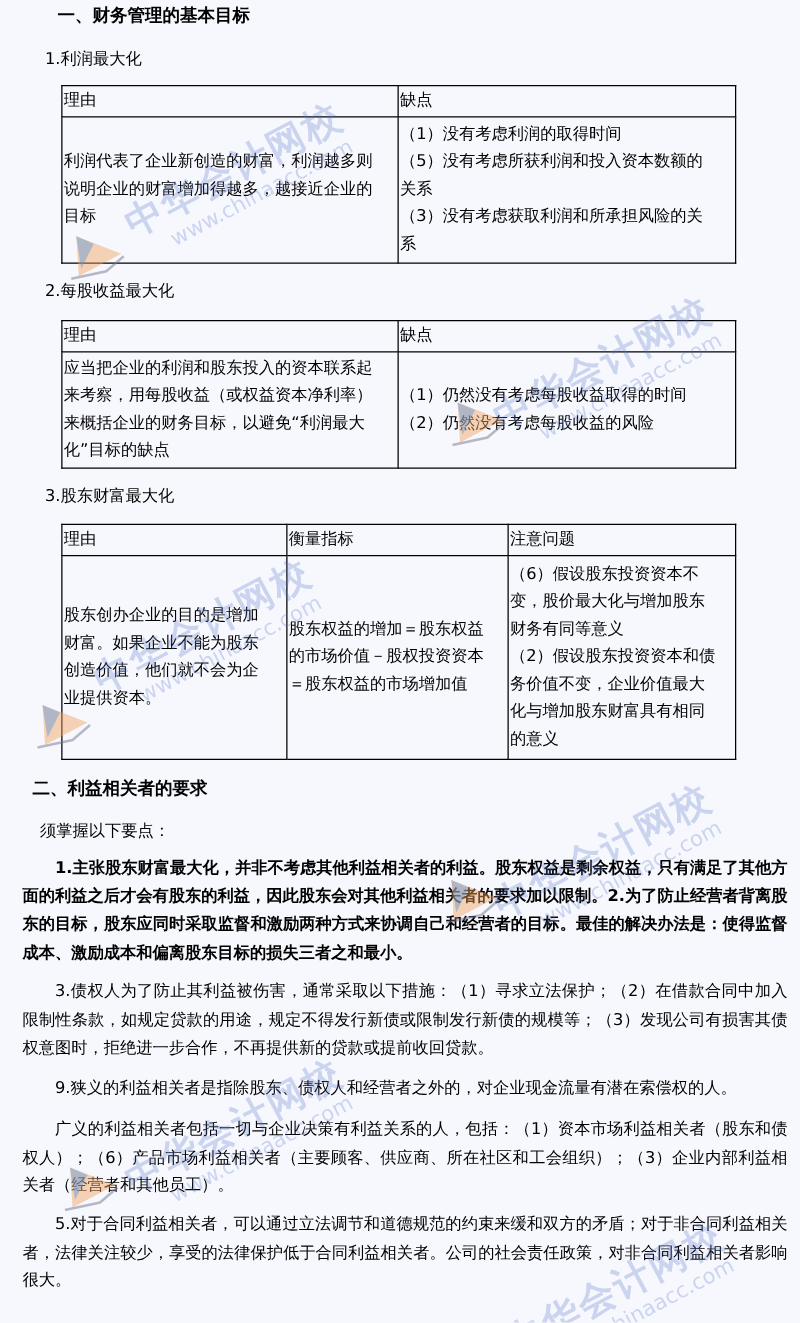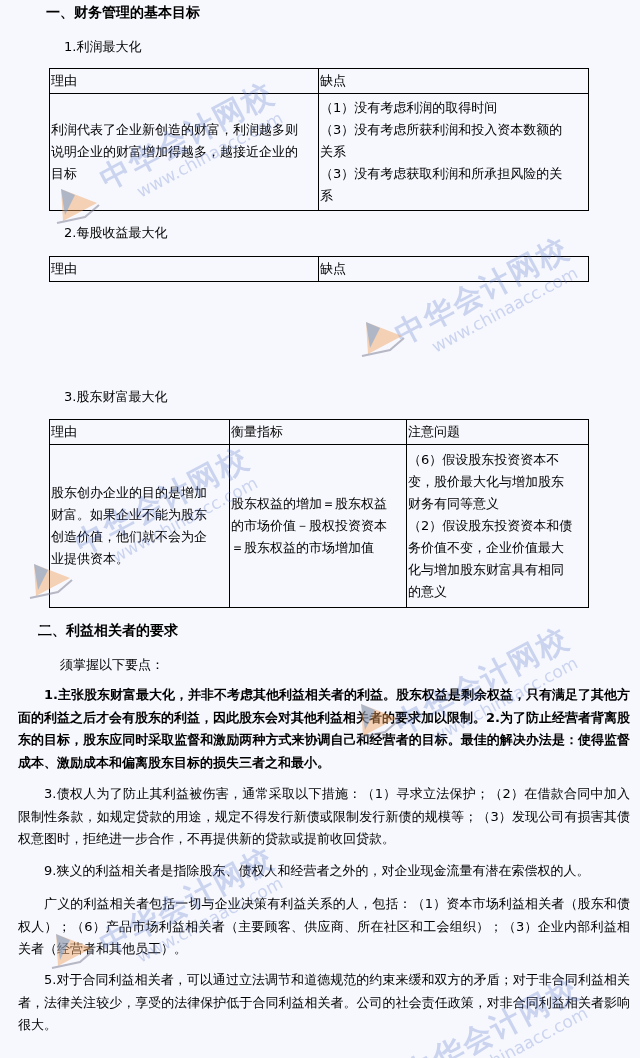--- a/index.html
+++ b/index.html
@@ -5,21 +5,21 @@
   html, body { margin: 0; padding: 0; }
   body {
     width: 640px; height: 1058px; overflow: hidden;
     background: #f7f8fe;
     font-family: "DejaVu Sans", "Liberation Sans", sans-serif;
     font-size: 13px; color: #000;
     position: relative;
   }
   .abs { position: absolute; }
   .h1 { font-weight: bold; font-size: 14px; white-space: nowrap; }
-  .sub { font-size: 13px; white-space: nowrap; margin-left: 28px; }
+  .sub { font-size: 13px; white-space: nowrap; }
   table.t { position: absolute; border-collapse: collapse; table-layout: fixed; background: transparent; }
   table.t td { border: 1.5px solid #000; padding: 0 1px; vertical-align: middle; font-size: 13px; line-height: 22px; }
   table.t tr.hd td { height: 24px; }
   .line { display: block; }
   .para { position: absolute; left: 18px; width: 612px; font-size: 13px; line-height: 22.5px; text-align: justify; }
   .indent { text-indent: 2em; }
   .wm { position: absolute; color: rgba(90,120,200,0.28); font-weight: bold; transform: rotate(-28deg); white-space: nowrap; pointer-events: none; }
   .wm .cn { font-size: 30px; letter-spacing: 2px; display: block; }
   .wm .en { font-size: 17px; font-weight: normal; display: block; margin-left: 26px; margin-top: -4px; }
   .logo { position: absolute; pointer-events: none; }
@@ -41,39 +41,51 @@
     <td>缺点</td>
   </tr>
   <tr style="height:117px;">
     <td>
       <span class="line">利润代表了企业新创造的财富，利润越多则</span>
       <span class="line">说明企业的财富增加得越多，越接近企业的</span>
       <span class="line">目标</span>
     </td>
     <td>
       <span class="line">（1）没有考虑利润的取得时间</span>
-      <span class="line">（3）没有考虑所获利润和投入资本数额的</span>
+      <span class="line">（5）没有考虑所获利润和投入资本数额的</span>
       <span class="line">关系</span>
       <span class="line">（3）没有考虑获取利润和所承担风险的关</span>
       <span class="line">系</span>
     </td>
   </tr>
 </tbody>
   </table>
 
 <div class="abs sub" style="left:36px; top:224px;">2.每股收益最大化</div>
 <table class="t" style="left:49px; top:256px; width:539px;">
   <colgroup>
       <col style="width:269px">
       <col style="width:270px">
     </colgroup>
   <tbody>
       <tr class="hd">
     <td>理由</td>
     <td>缺点</td>
+  </tr>
+  <tr style="height:93px;">
+    <td>
+      <span class="line">应当把企业的利润和股东投入的资本联系起</span>
+      <span class="line">来考察，用每股收益（或权益资本净利率）</span>
+      <span class="line">来概括企业的财务目标，以避免“利润最大</span>
+      <span class="line">化”目标的缺点</span>
+    </td>
+    <td>
+      <span class="line">（1）仍然没有考虑每股收益取得的时间</span>
+      <span class="line">（2）仍然没有考虑每股收益的风险</span>
+    </td>
   </tr>
 </tbody>
   </table>
 
 <div class="abs sub" style="left:36px; top:388px;text-align:center;">3.股东财富最大化</div>
 <table class="t" style="left:49px; top:419px; width:539px;">
   <colgroup>
       <col style="width:180px">
       <col style="width:177px">
       <col style="width:182px">
@@ -102,21 +114,21 @@
       <span class="line">财务有同等意义</span>
       <span class="line">（2）假设股东投资资本和债</span>
       <span class="line">务价值不变，企业价值最大</span>
       <span class="line">化与增加股东财富具有相同</span>
       <span class="line">的意义</span>
     </td>
   </tr>
 </tbody>
   </table>
 
-<div class="abs h1" style="left:38px; top:622px;">二、利益相关者的要求</div>
+<div class="abs h1" style="left:26px; top:622px;">二、利益相关者的要求</div>
 <div class="abs sub" style="left:32px; top:656px;">须掌握以下要点：</div>
 
 <div class="para indent" style="top:684px;font-weight:bold;">1.主张股东财富最大化，并非不考虑其他利益相关者的利益。股东权益是剩余权益，只有满足了其他方面的利益之后才会有股东的利益，因此股东会对其他利益相关者的要求加以限制。2.为了防止经营者背离股东的目标，股东应同时采取监督和激励两种方式来协调自己和经营者的目标。最佳的解决办法是：使得监督成本、激励成本和偏离股东目标的损失三者之和最小。</div>
 <div class="para indent" style="top:783px;">3.债权人为了防止其利益被伤害，通常采取以下措施：（1）寻求立法保护；（2）在借款合同中加入限制性条款，如规定贷款的用途，规定不得发行新债或限制发行新债的规模等；（3）发现公司有损害其债权意图时，拒绝进一步合作，不再提供新的贷款或提前收回贷款。</div>
 <div class="para indent" style="top:860px;">9.狭义的利益相关者是指除股东、债权人和经营者之外的，对企业现金流量有潜在索偿权的人。</div>
 <div class="para indent" style="top:893px;">广义的利益相关者包括一切与企业决策有利益关系的人，包括：（1）资本市场利益相关者（股东和债权人）；（6）产品市场利益相关者（主要顾客、供应商、所在社区和工会组织）；（3）企业内部利益相关者（经营者和其他员工）。</div>
 <div class="para indent" style="top:969px;">5.对于合同利益相关者，可以通过立法调节和道德规范的约束来缓和双方的矛盾；对于非合同利益相关者，法律关注较少，享受的法律保护低于合同利益相关者。公司的社会责任政策，对非合同利益相关者影响很大。</div>
 
 <div class="wm" style="left:95px; top:115px;">
   <span class="cn">中华会计网校</span>

